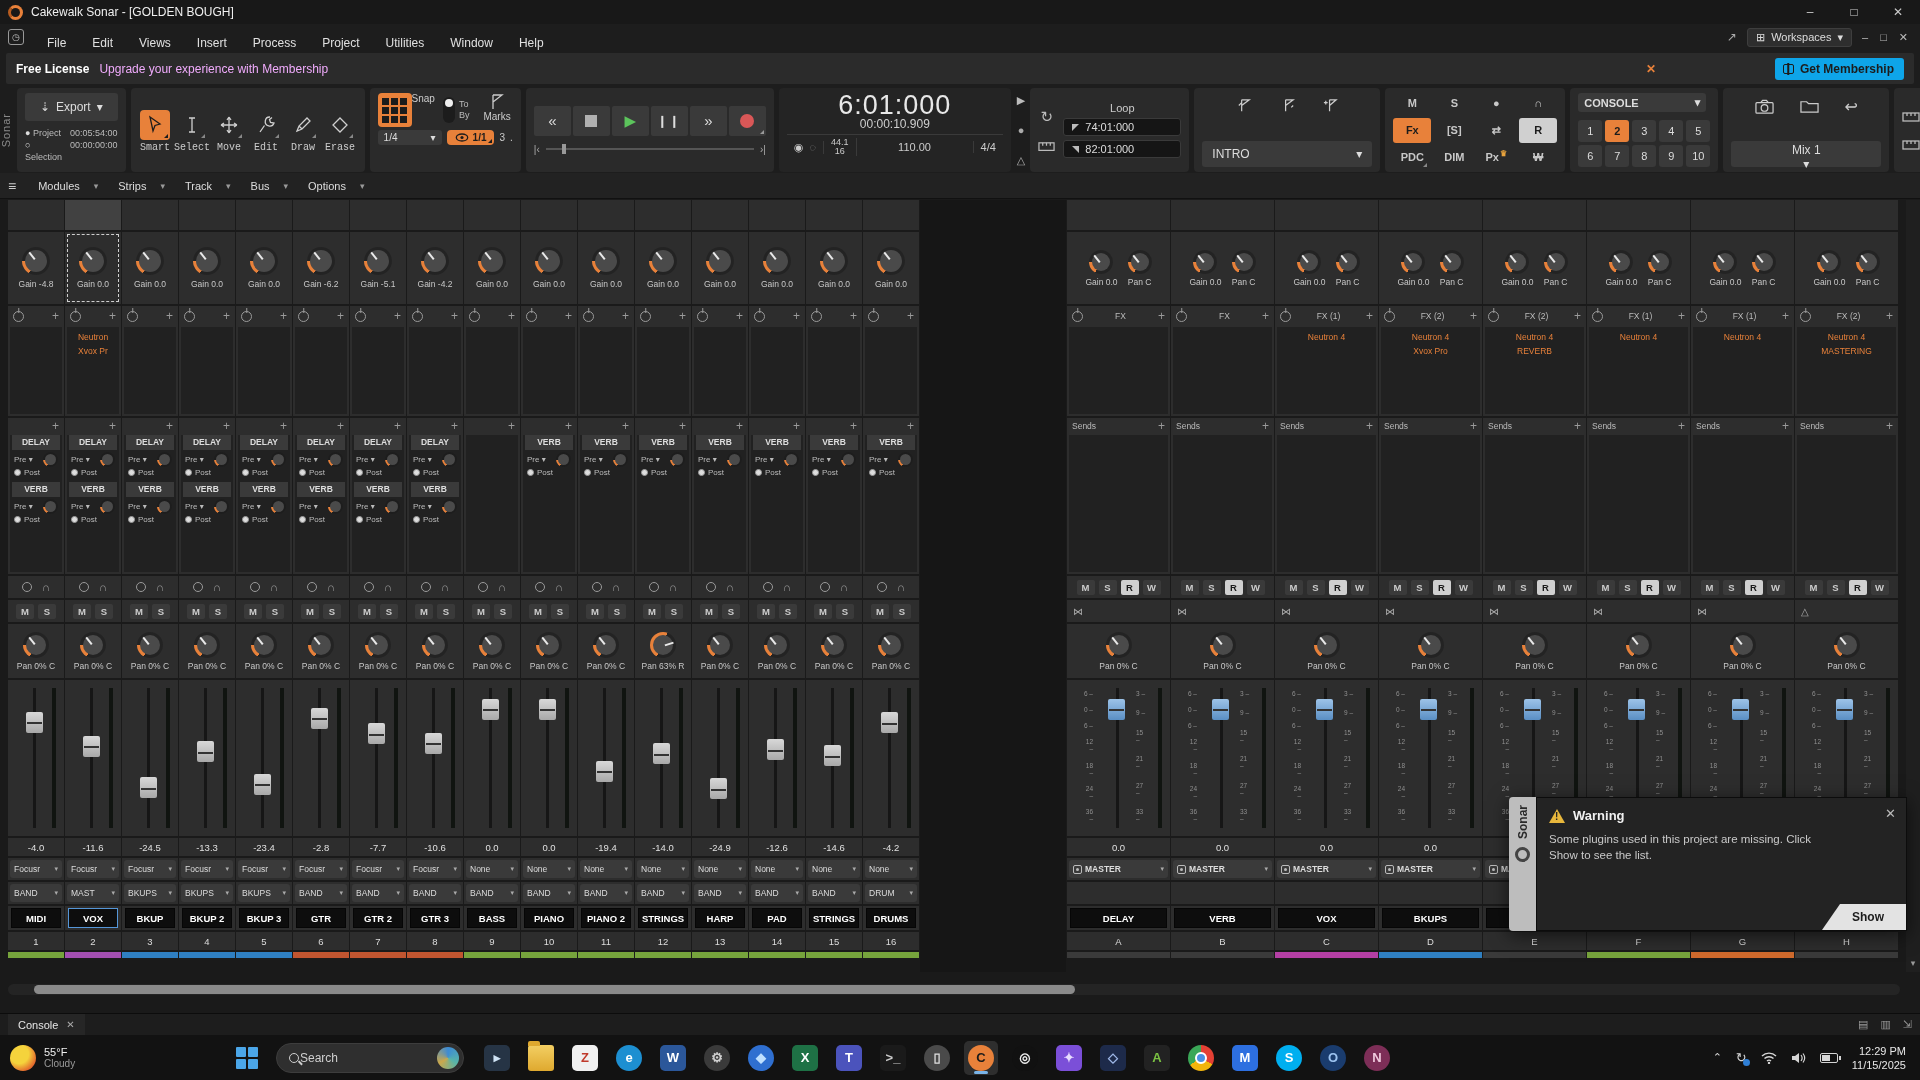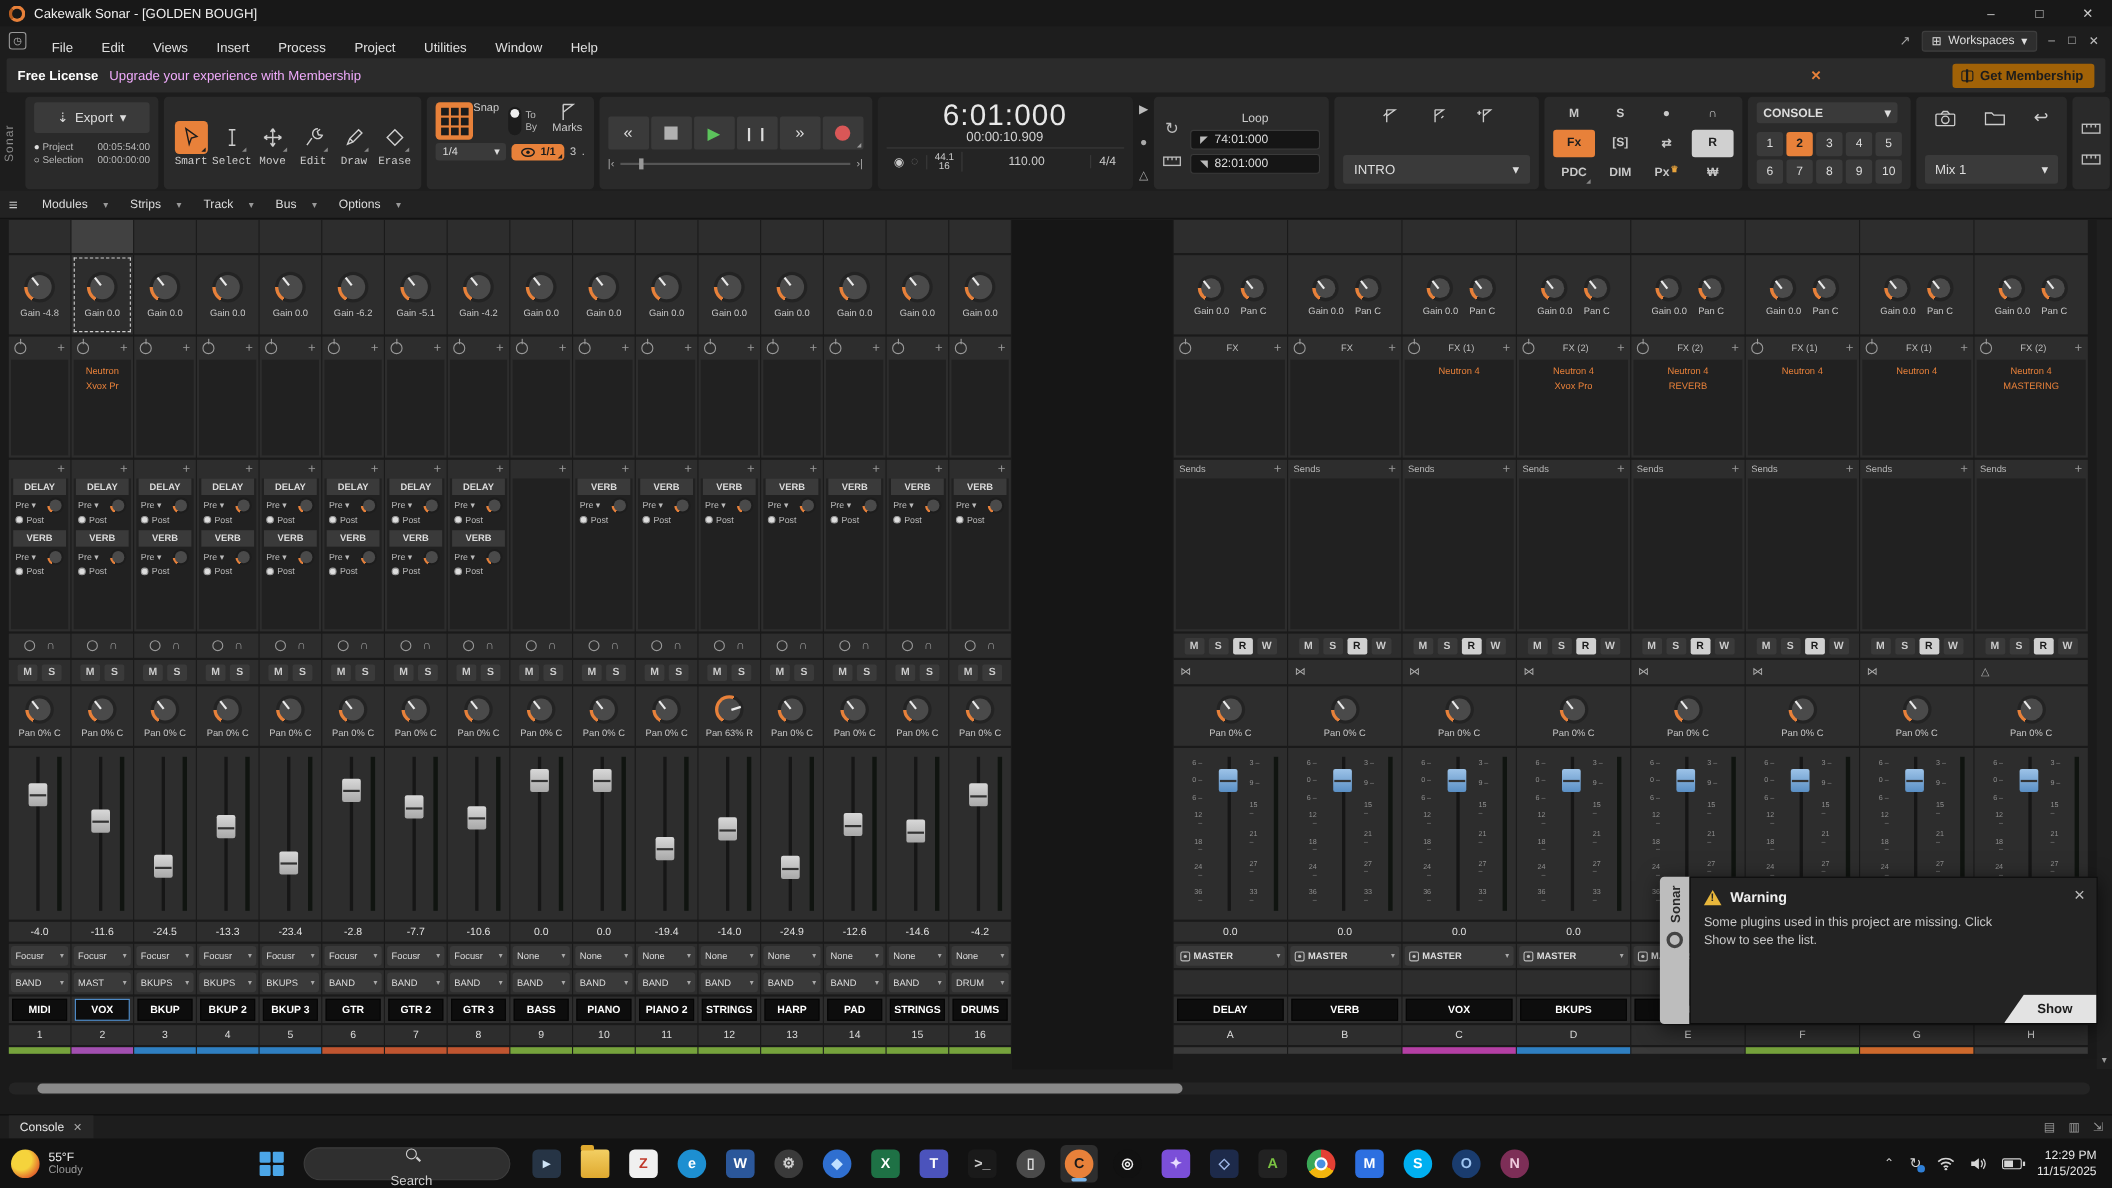--- a/index.html
+++ b/index.html
@@ -20,21 +20,21 @@
   .menubar-right { margin-left:auto; display:flex; align-items:center; gap:10px; }
   .popout { color:#aaa; font-size:12px; }
   .ws-pill { display:flex; align-items:center; gap:6px; background:#2e2e2e; border:1px solid #3e3e3e; border-radius:3px; padding:2px 8px; font-size:11px; color:#ddd; }
   .mdi { display:flex; gap:12px; color:#bbb; font-size:11px; margin-right:4px; }
 
   
   .banner { height:31px; background:#2b2b2b; margin:3px 6px 0 6px; border-radius:2px; display:flex; align-items:center; padding:0 10px; gap:10px; position:relative; }
   .banner b { font-size:12px; color:#fff; }
   .banner .msg { font-size:12px; color:#f0abfc; }
   .bn-x { position:absolute; right:258px; color:#e8813a; font-size:12px; font-weight:bold; }
-  .cta { position:absolute; right:10px; background:#a16207; color:#1c1c1c; font-size:12px; font-weight:bold; border-radius:3px; padding:4px 10px 4px 8px; display:flex; align-items:center; gap:6px; }
+  .cta { position:absolute; right:10px; background:#0ea5e9; color:#1c1c1c; font-size:12px; font-weight:bold; border-radius:3px; padding:4px 10px 4px 8px; display:flex; align-items:center; gap:6px; }
   .gift { width:11px; height:10px; border:1.5px solid #1c1c1c; border-radius:2px; position:relative; }
   .gift::before { content:''; position:absolute; left:50%; top:-2px; bottom:-2px; width:1.5px; background:#1c1c1c; transform:translateX(-50%); }
 
   
   .toolbar { height:92px; display:flex; align-items:stretch; padding:4px 2px 4px 0; gap:5px; background:#1d1d1d; overflow:hidden; }
   .sonar-rail { width:20px; display:flex; align-items:center; justify-content:center; }
   .sonar-rail span { writing-mode:vertical-rl; transform:rotate(180deg); color:#8a8a8a; font-size:11px; letter-spacing:1px; }
   .mod { background:#2a2a2a; border-radius:4px; padding:5px 8px; display:flex; flex-direction:column; }
   .btn { background:#3a3a3a; border-radius:3px; color:#ddd; display:flex; align-items:center; justify-content:center; gap:6px; }
   .export-btn { height:28px; font-size:12px; padding:0 10px; }
@@ -112,21 +112,21 @@
   .consel { gap:4px; }
   .consel-dd { width:128px; height:24px; font-size:11px; font-weight:bold; }
   .ss-grid { display:grid; grid-template-columns:repeat(5,24px); grid-template-rows:repeat(2,22px); gap:3px; margin-top:4px; }
   .ss { background:#3a3a3a; border-radius:3px; display:flex; align-items:center; justify-content:center; font-size:11px; color:#ddd; }
   .ss.active { background:#e8813a; color:#1c1c1c; font-weight:bold; }
 
   .screenset { justify-content:space-between; }
   .sc-row { display:flex; gap:26px; justify-content:center; color:#ccc; padding-top:4px; align-items:center; }
   .sc-row svg { width:19px; height:17px; }
   .undo { font-size:16px; color:#ccc; }
-  .mix-dd { width:121px; height:26px; font-size:12px; padding:2px 9px; }
+  .mix-dd { width:150px; height:26px; font-size:12px; padding:2px 22px;flex-direction:column; }
 
   .punch { flex-direction:row; gap:8px; align-items:center; }
   .ruler-col { display:flex; flex-direction:column; gap:16px; color:#bbb; }
   .ruler-col svg { width:18px; height:12px; }
 
   
   .console { position:absolute; top:173px; left:0; right:0; height:840px; background:#1a1a1a; }
   .cmenu { height:26px; display:flex; align-items:center; gap:4px; padding:0 8px; background:#222; border-bottom:1px solid #111; }
   .hb { font-size:14px; color:#ccc; margin-right:10px; position:relative; }
   .cmenu .cm { font-size:11px; color:#ddd; padding:3px 8px; display:flex; gap:14px; align-items:center; }
@@ -221,21 +221,21 @@
 
   
   .taskbar { position:absolute; bottom:0; left:0; right:0; height:45px; background:#121212; display:flex; align-items:center; }
   .weather { display:flex; align-items:center; gap:8px; padding-left:10px; width:230px; }
   .wicon { width:26px; height:26px; border-radius:50%; background:radial-gradient(circle at 35% 35%,#f5d33c 0 40%,#e2662c 75%); position:relative; }
   .wtxt .t1 { font-size:11px; color:#eee; }
   .wtxt .t2 { font-size:10px; color:#9a9a9a; }
   .tb-center { display:flex; align-items:center; gap:12px; }
   .startbtn { width:34px; height:34px; display:grid; grid-template-columns:10px 10px; grid-template-rows:10px 10px; gap:2px; align-content:center; justify-content:center; border-radius:4px; }
   .startbtn i { background:#4ba6e8; border-radius:1px; }
-  .searchpill { width:188px; height:30px; background:#2f2f2f; border:1px solid #3d3d3d; border-radius:15px; display:flex; align-items:center; gap:12px; padding:0 4px 0 12px;flex-direction:column; }
+  .searchpill { width:188px; height:30px; background:#2f2f2f; border:1px solid #3d3d3d; border-radius:15px; display:flex; align-items:center; gap:1px; padding:0 4px 0 12px; }
   .mag { width:10px; height:10px; border:1.5px solid #cfcfcf; border-radius:50%; position:relative; flex:none; }
   .mag::after { content:''; position:absolute; left:8px; top:8px; width:5px; height:1.5px; background:#cfcfcf; transform:rotate(45deg); }
   .searchpill .ph { font-size:12px; color:#cfcfcf; flex:1; }
   .bingball { width:22px; height:22px; border-radius:50%; background:conic-gradient(#3d8bd4,#58b5a8,#caa84c,#3d8bd4); }
   .apps { display:flex; align-items:center; gap:10px; margin-left:4px; }
   .appt { width:34px; height:34px; border-radius:5px; display:flex; align-items:center; justify-content:center; position:relative; }
   .appt .tile { width:26px; height:26px; display:flex; align-items:center; justify-content:center; font-size:13px; font-weight:bold; }
   .appt .tile.sq { border-radius:5px; }
   .appt .tile.ci { border-radius:50%; }
   .appt.active { background:#2e2e2e; }

